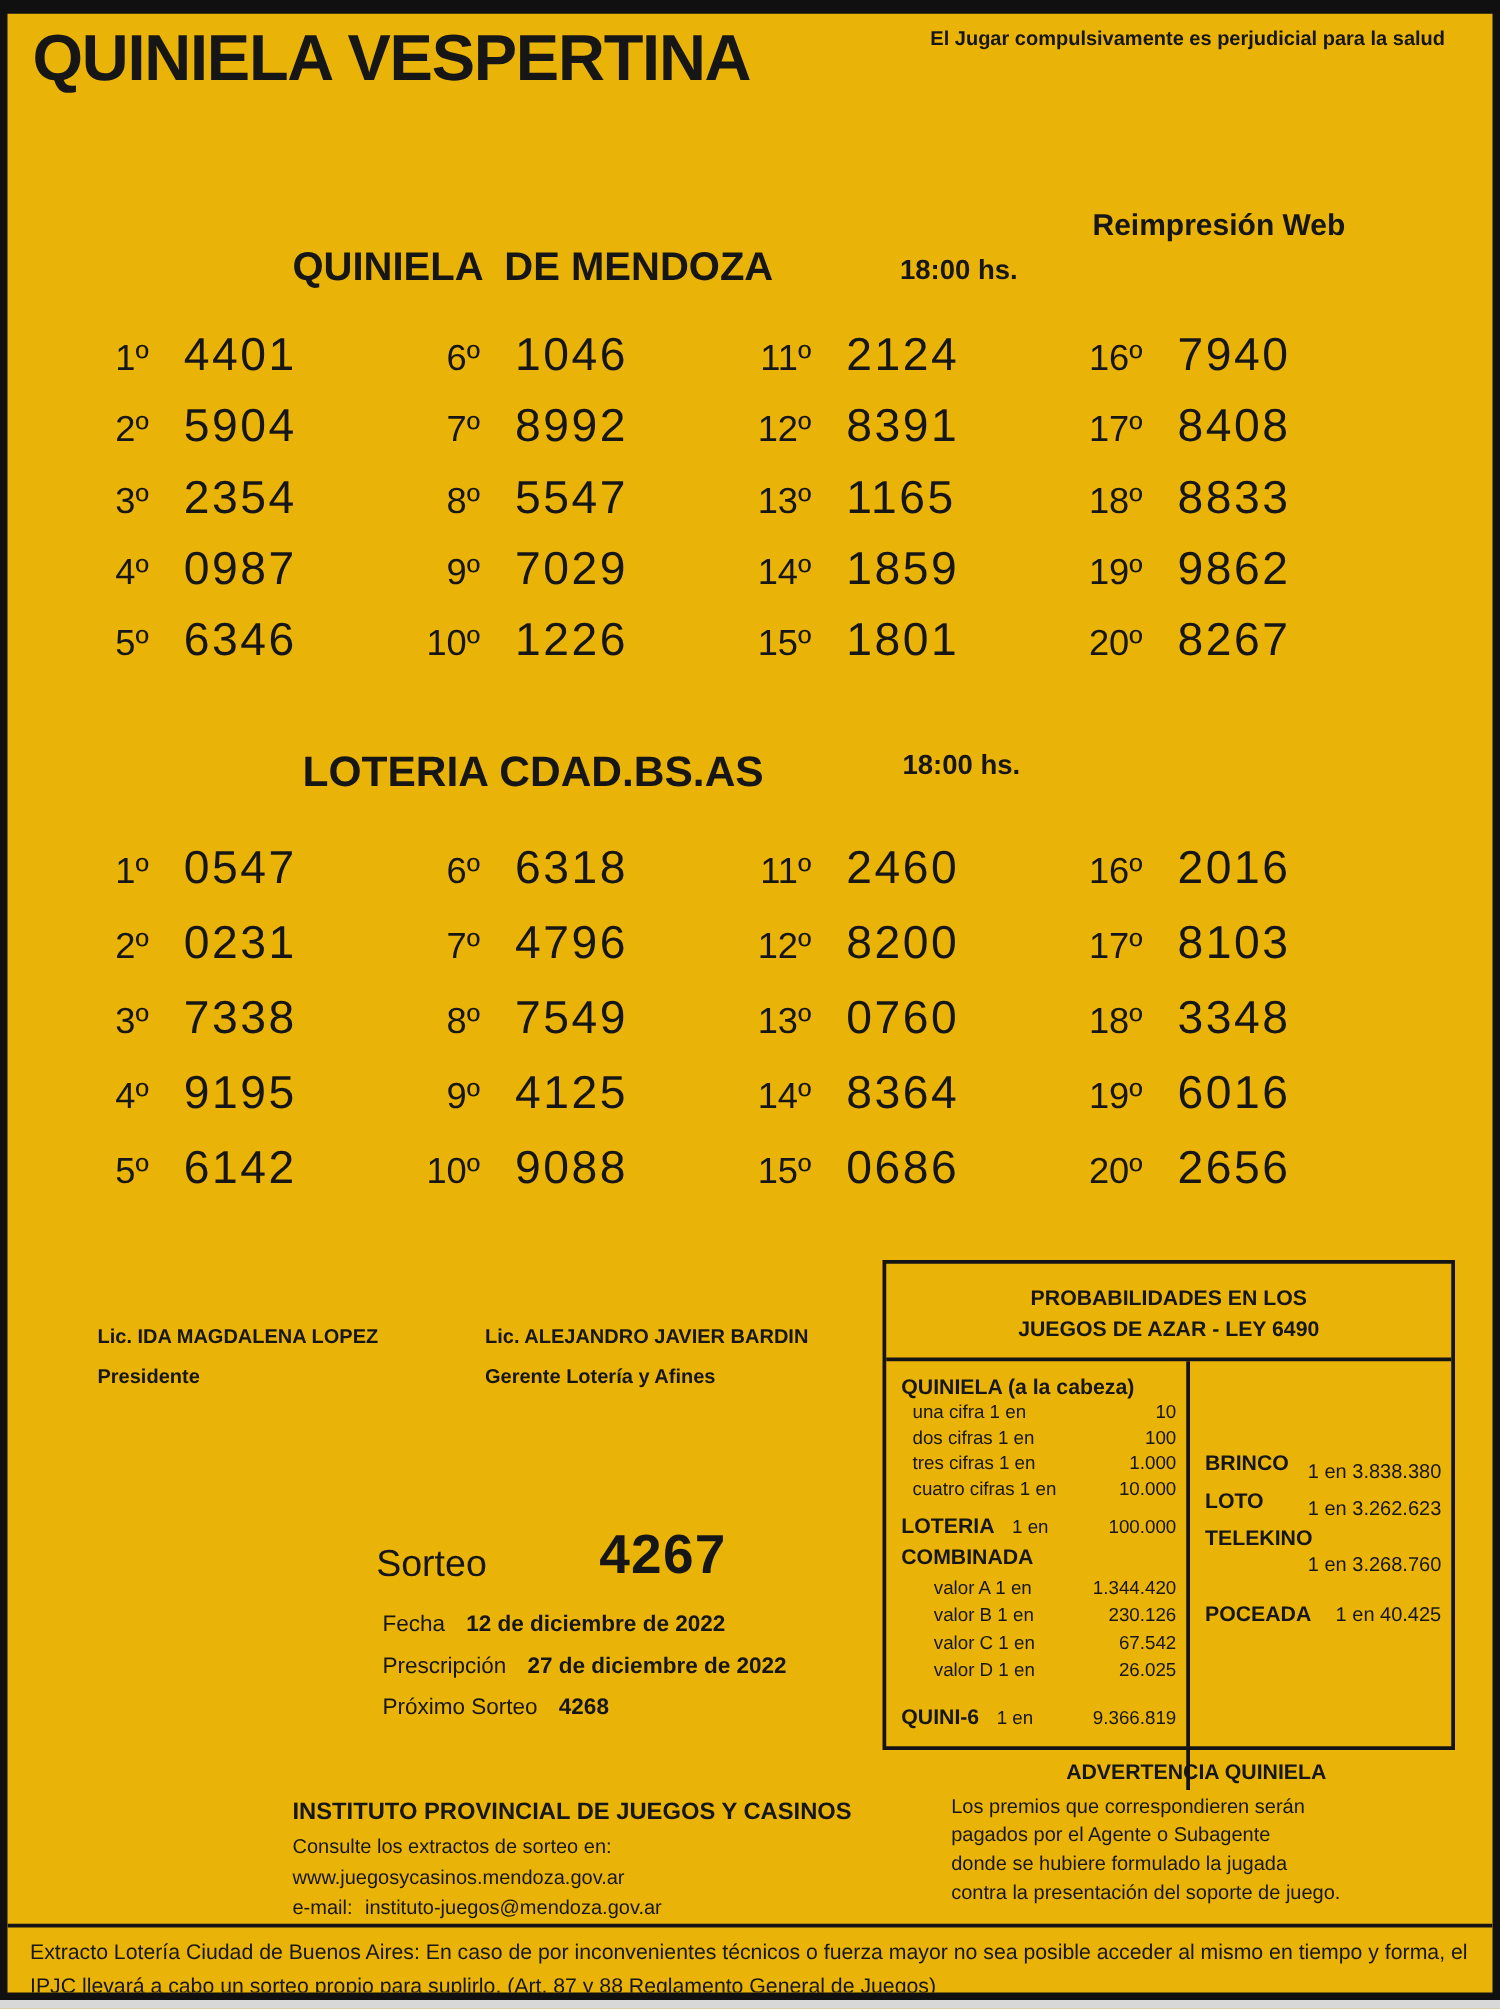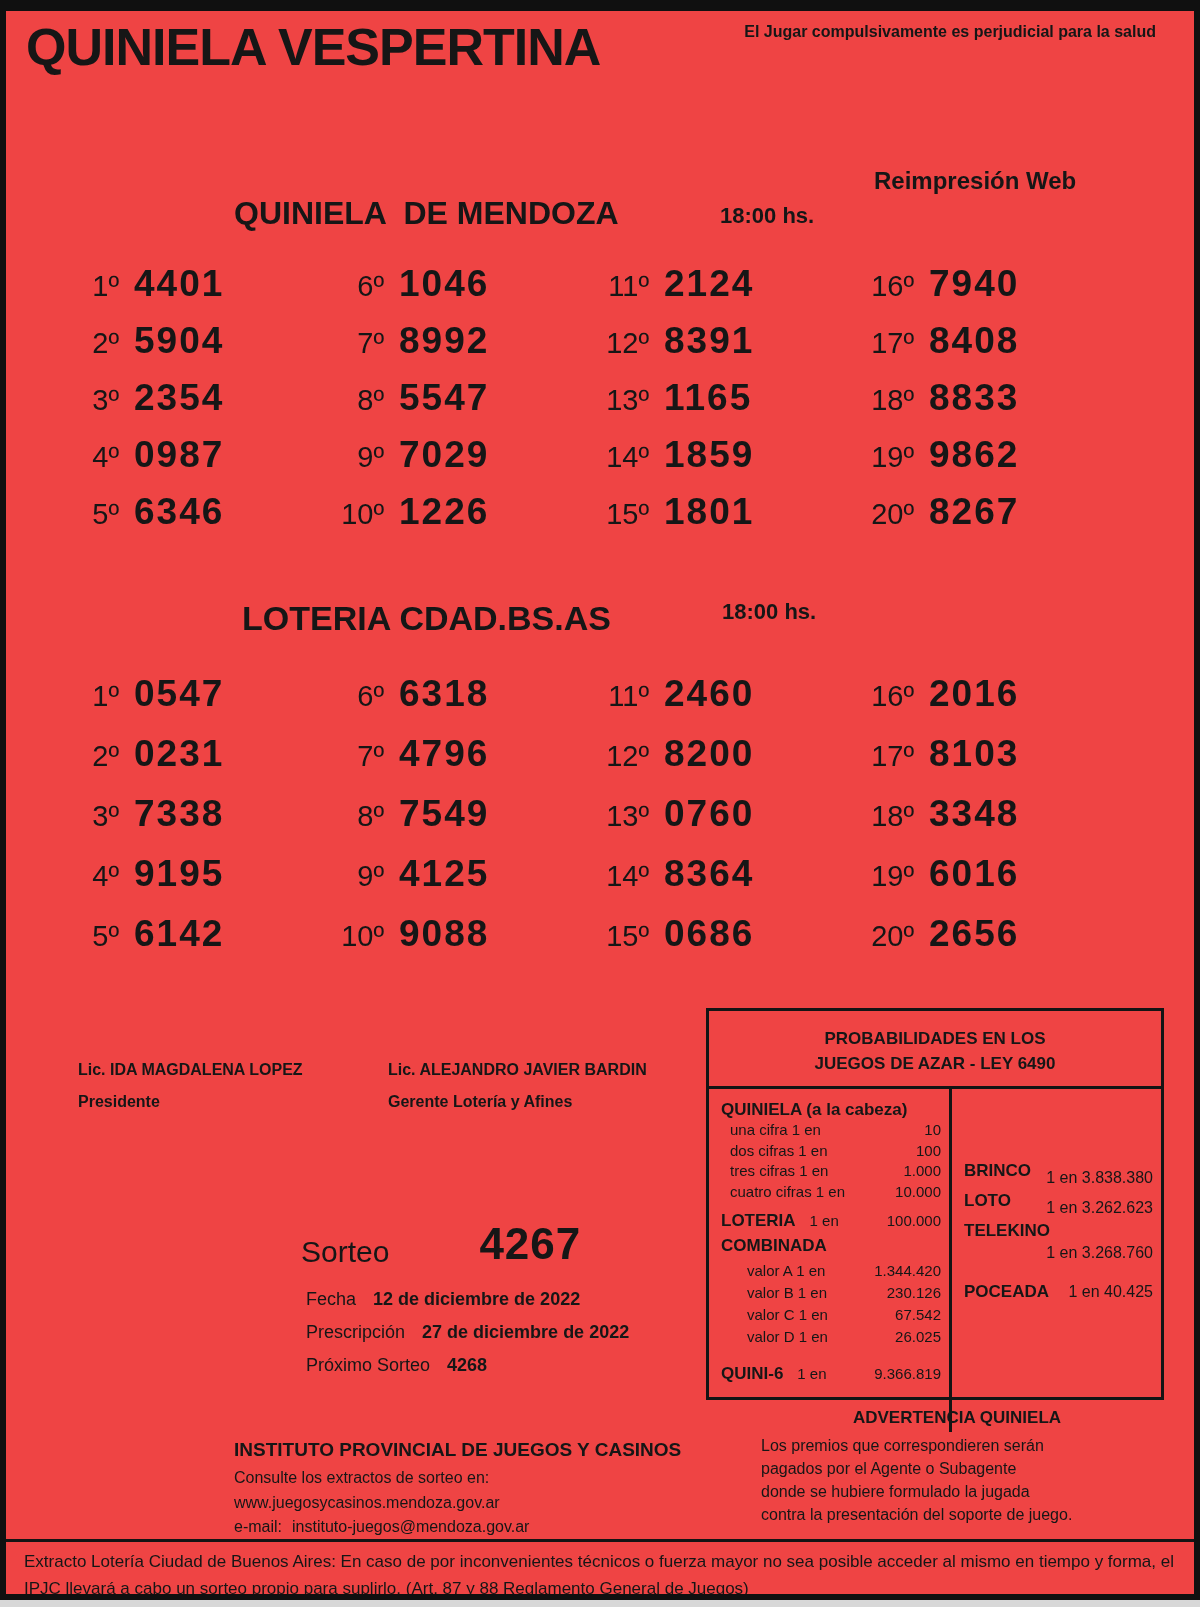--- a/index.html
+++ b/index.html
@@ -1,39 +1,39 @@
 <!DOCTYPE html>
 <html lang="es"><head>
 <meta charset="utf-8">
 <style>
   * { margin:0; padding:0; box-sizing:border-box; }
   body { background:#d8d8d8; font-family:"Liberation Sans", sans-serif; }
   .page {
-    position:relative; width:1200px; height:1600px; background:#ef4444;
+    position:relative; width:1200px; height:1600px; background:#eab308;
     color:#161616; border:6px solid #101010; border-top:11px solid #101010;
     overflow:hidden;
   }
   .abs { position:absolute; }
 
   .doc-title { left:20px; top:6px; font-size:52px; font-weight:700; letter-spacing:-1px; }
   .health-warning { right:38px; top:12px; font-size:16px; font-weight:700; }
 
   .sec-title { font-size:32px; font-weight:700; white-space:pre; }
   .sec-time  { font-size:22px; font-weight:700; }
   .reprint   { left:868px; top:156px; font-size:24px; font-weight:700; }
 
   .results-grid {
     display:grid; grid-auto-flow:column;
     grid-template-rows:repeat(5, 57px);
     grid-template-columns:265px 265px 265px 280px;
   }
   .results-grid.tall { grid-template-rows:repeat(5, 60px); }
   .result-item { display:flex; align-items:baseline; }
   .result-rank { width:58px; text-align:right; font-size:29px; font-weight:400; flex:none; }
-  .result-number { margin-left:15px; font-size:37px; font-weight:700; letter-spacing:2px; }
+  .result-number { margin-left:28px; font-size:37px; font-weight:400; letter-spacing:2px; }
 
   .signature { font-size:16px; font-weight:600; }
   .signature .role { margin-top:14px; font-weight:600; }
 
   
   .prob-box { left:700px; top:997px; width:458px; height:392px; border:3px solid #141414; }
   .prob-header { height:78px; border-bottom:3px solid #141414; text-align:center;
                  padding-top:15px; font-size:17px; font-weight:700; line-height:25px; }
   .prob-body { display:flex; height:343px; }
   .prob-left { width:243px; border-right:3px solid #141414; padding:11px 8px 0 12px; }

